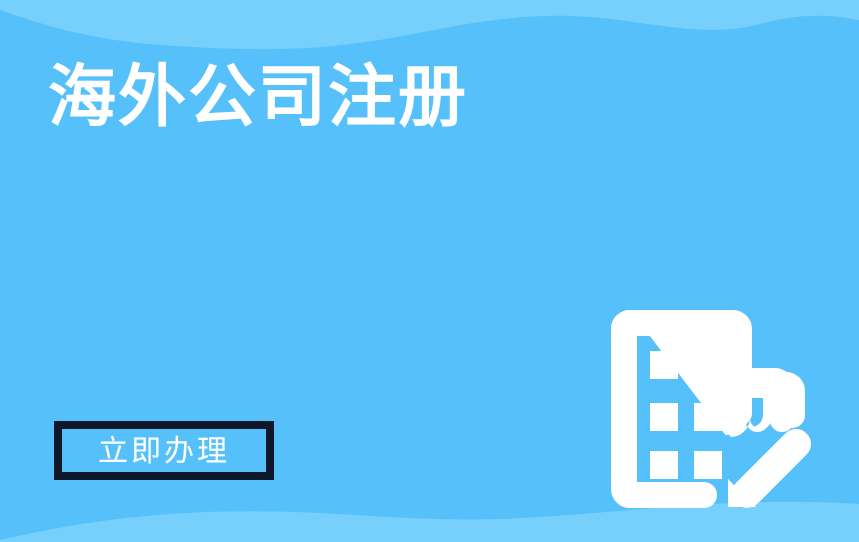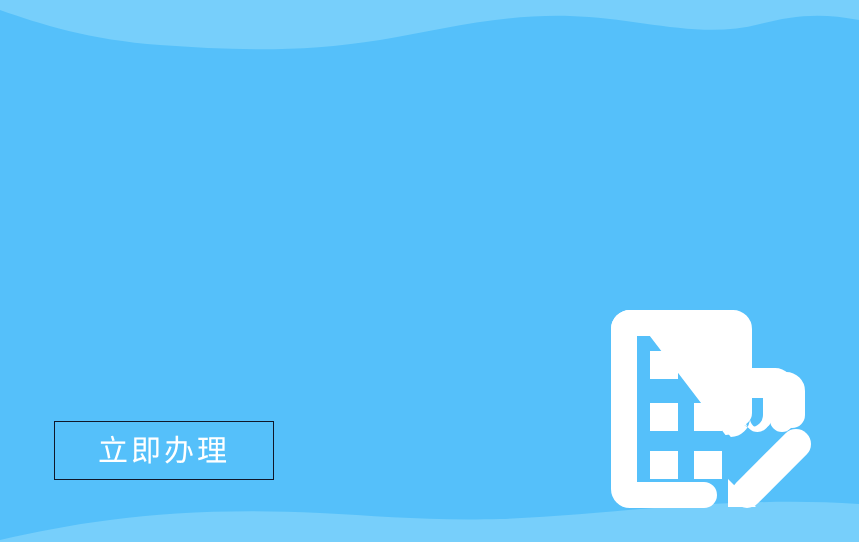--- a/index.html
+++ b/index.html
@@ -75,21 +75,21 @@
     white-space: nowrap;
   }
 
   #cta-button {
     position: absolute;
     left: 54px;
     top: 421px;
     width: 220px;
     height: 59px;
     box-sizing: border-box;
-    border: 1px solid #0f172a;
+    border: 8px solid #0f172a;
     background: transparent;
     color: #ffffff;
     font-family: inherit;
     font-size: 30px;
     line-height: 1;
     letter-spacing: 3px;
     text-align: center;
     cursor: pointer;
     padding: 0;
     display: flex;
@@ -123,20 +123,21 @@
   </div>
 
   <div class="wave-layer" id="wave-bottom">
     <svg viewBox="0 0 859 56" preserveAspectRatio="none" aria-hidden="true">
       <path d="M0,56 L859,56 L859,18 C800,14 740,16 680,20 C610,25 560,31 500,33 C430,35 380,30 320,27 C240,23 170,26 110,34 C70,39 35,46 0,54 Z" fill="#77cffb"></path>
     </svg>
   </div>
 
   <div class="content">
 
+    <h1 id="page-title">海外公司注册</h1>
 
 
     <button id="cta-button">立即办理</button>
 
     <div id="building-pencil-icon">
       <svg viewBox="0 0 220 224" aria-hidden="true">
 
         <path fill="#ffffff" d="M26,7
                  h90
                  a19,19 0 0 1 19,19

